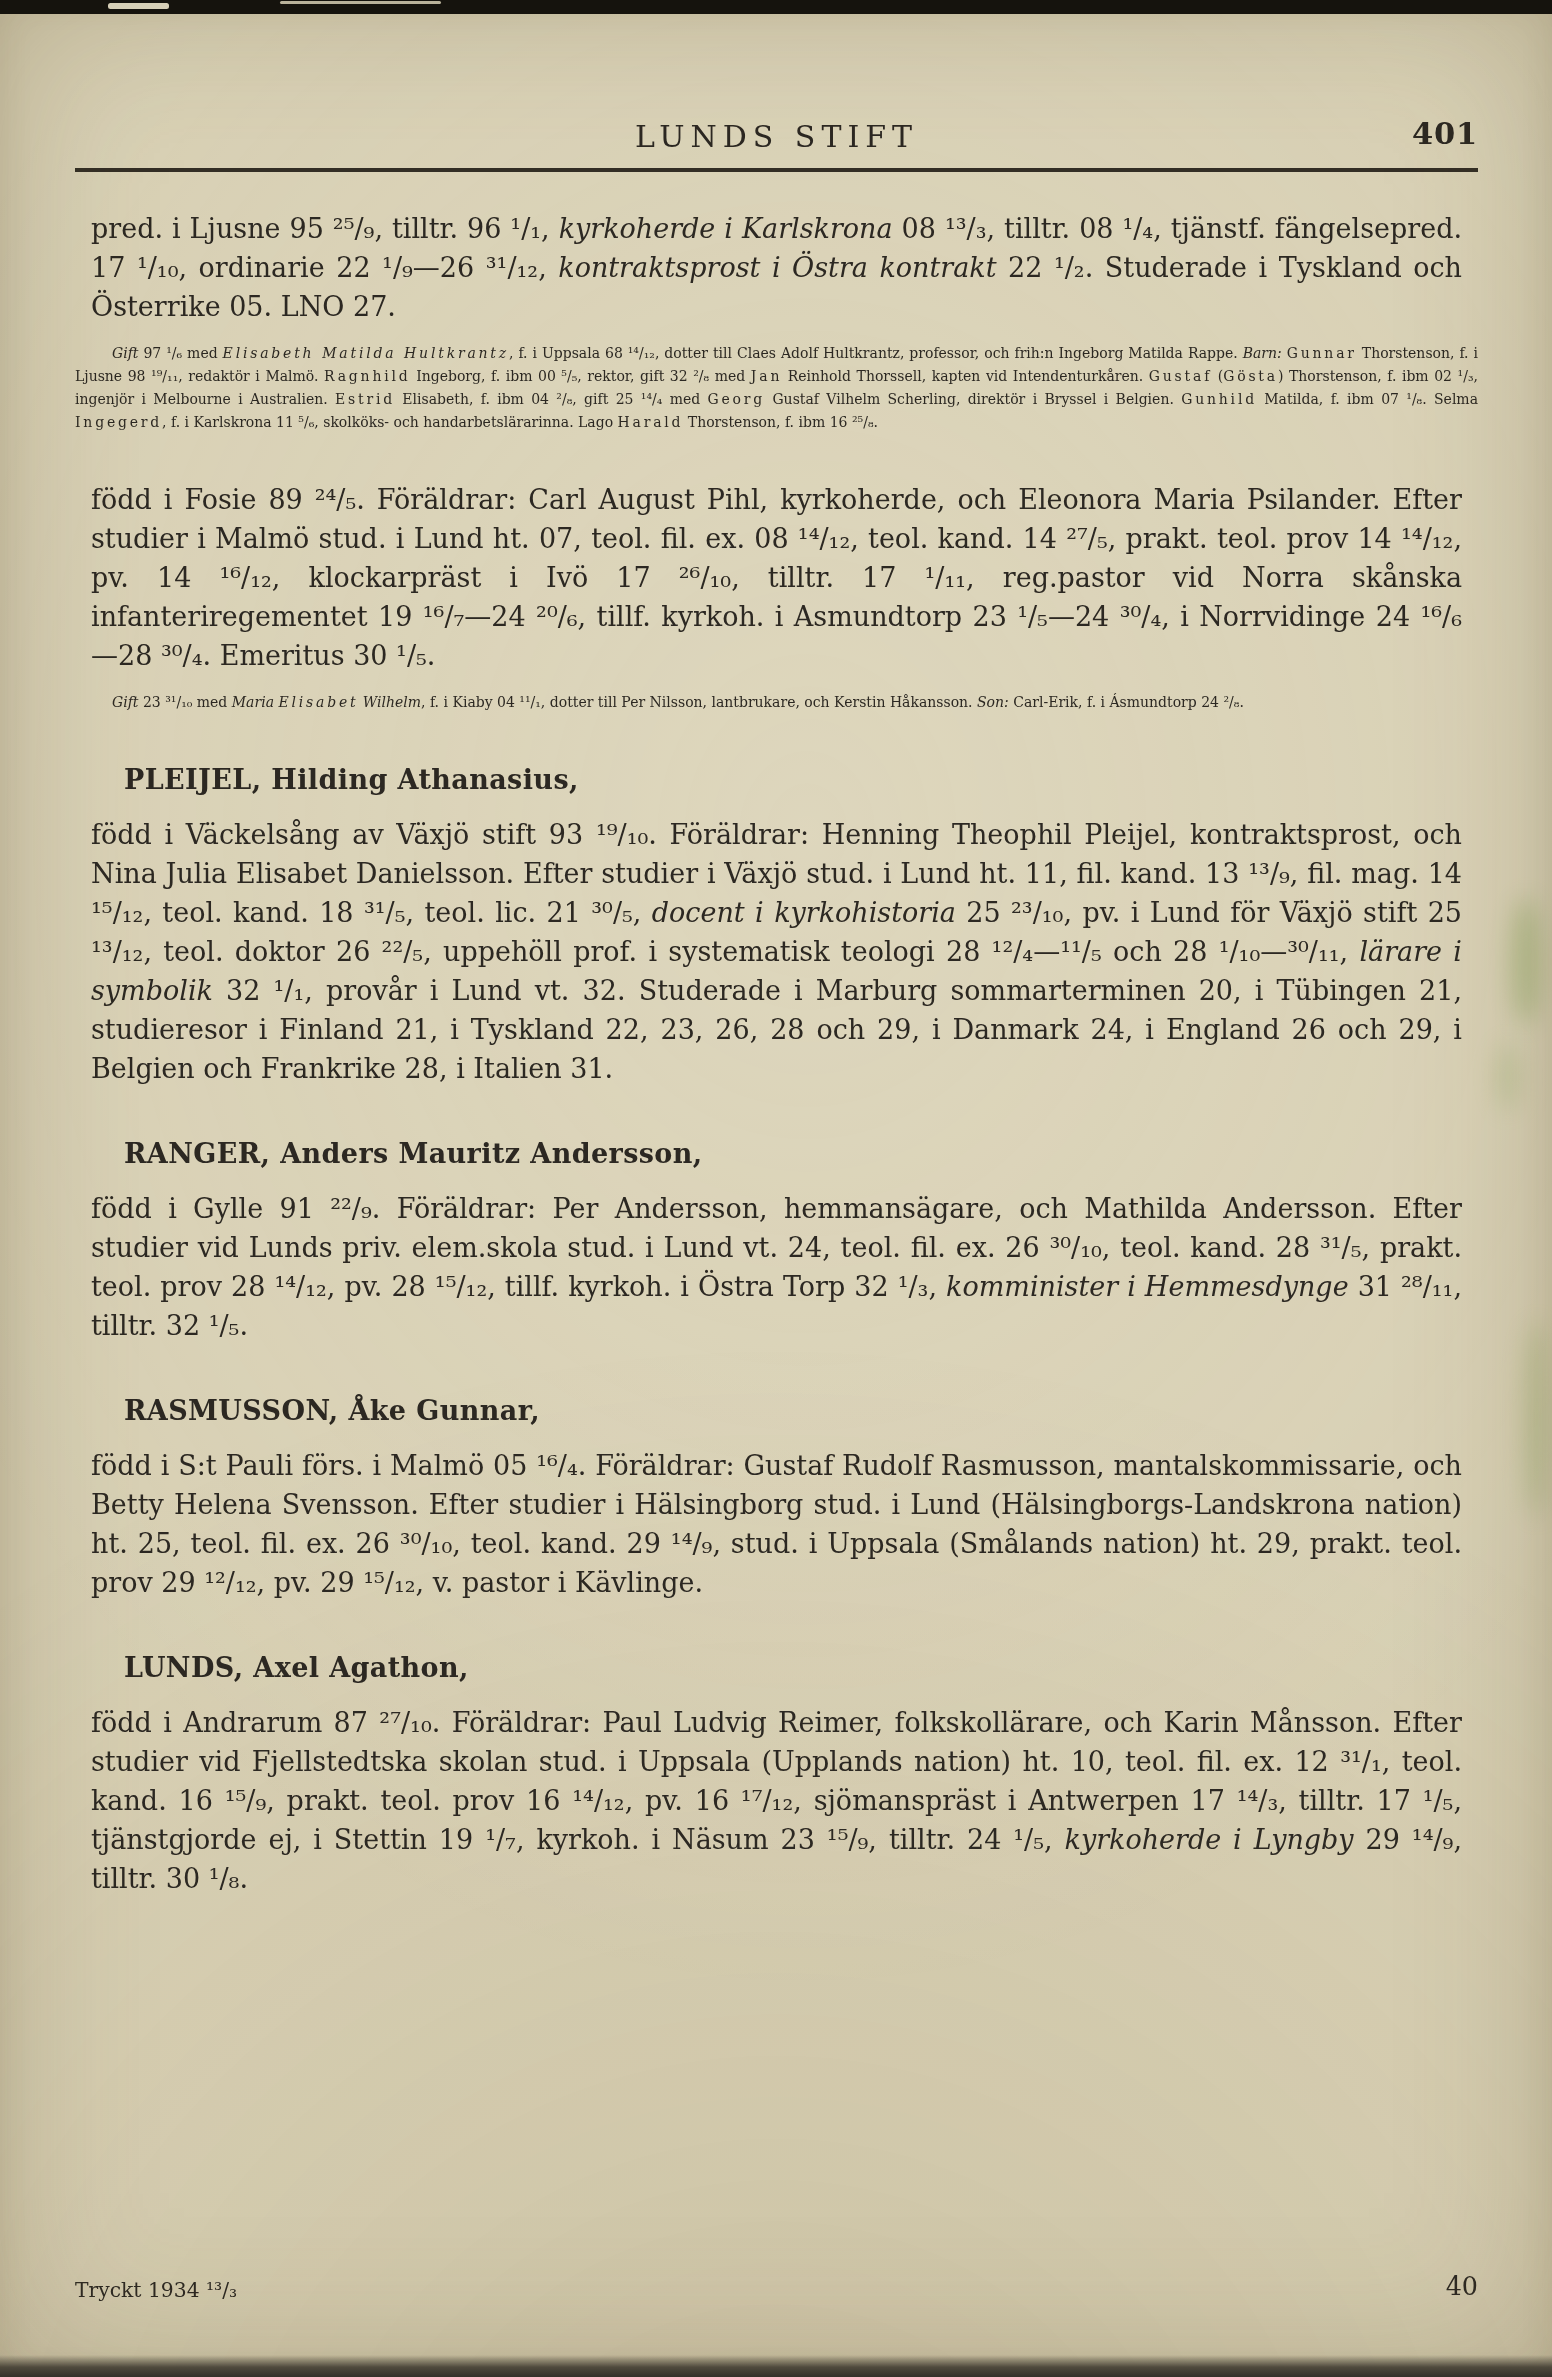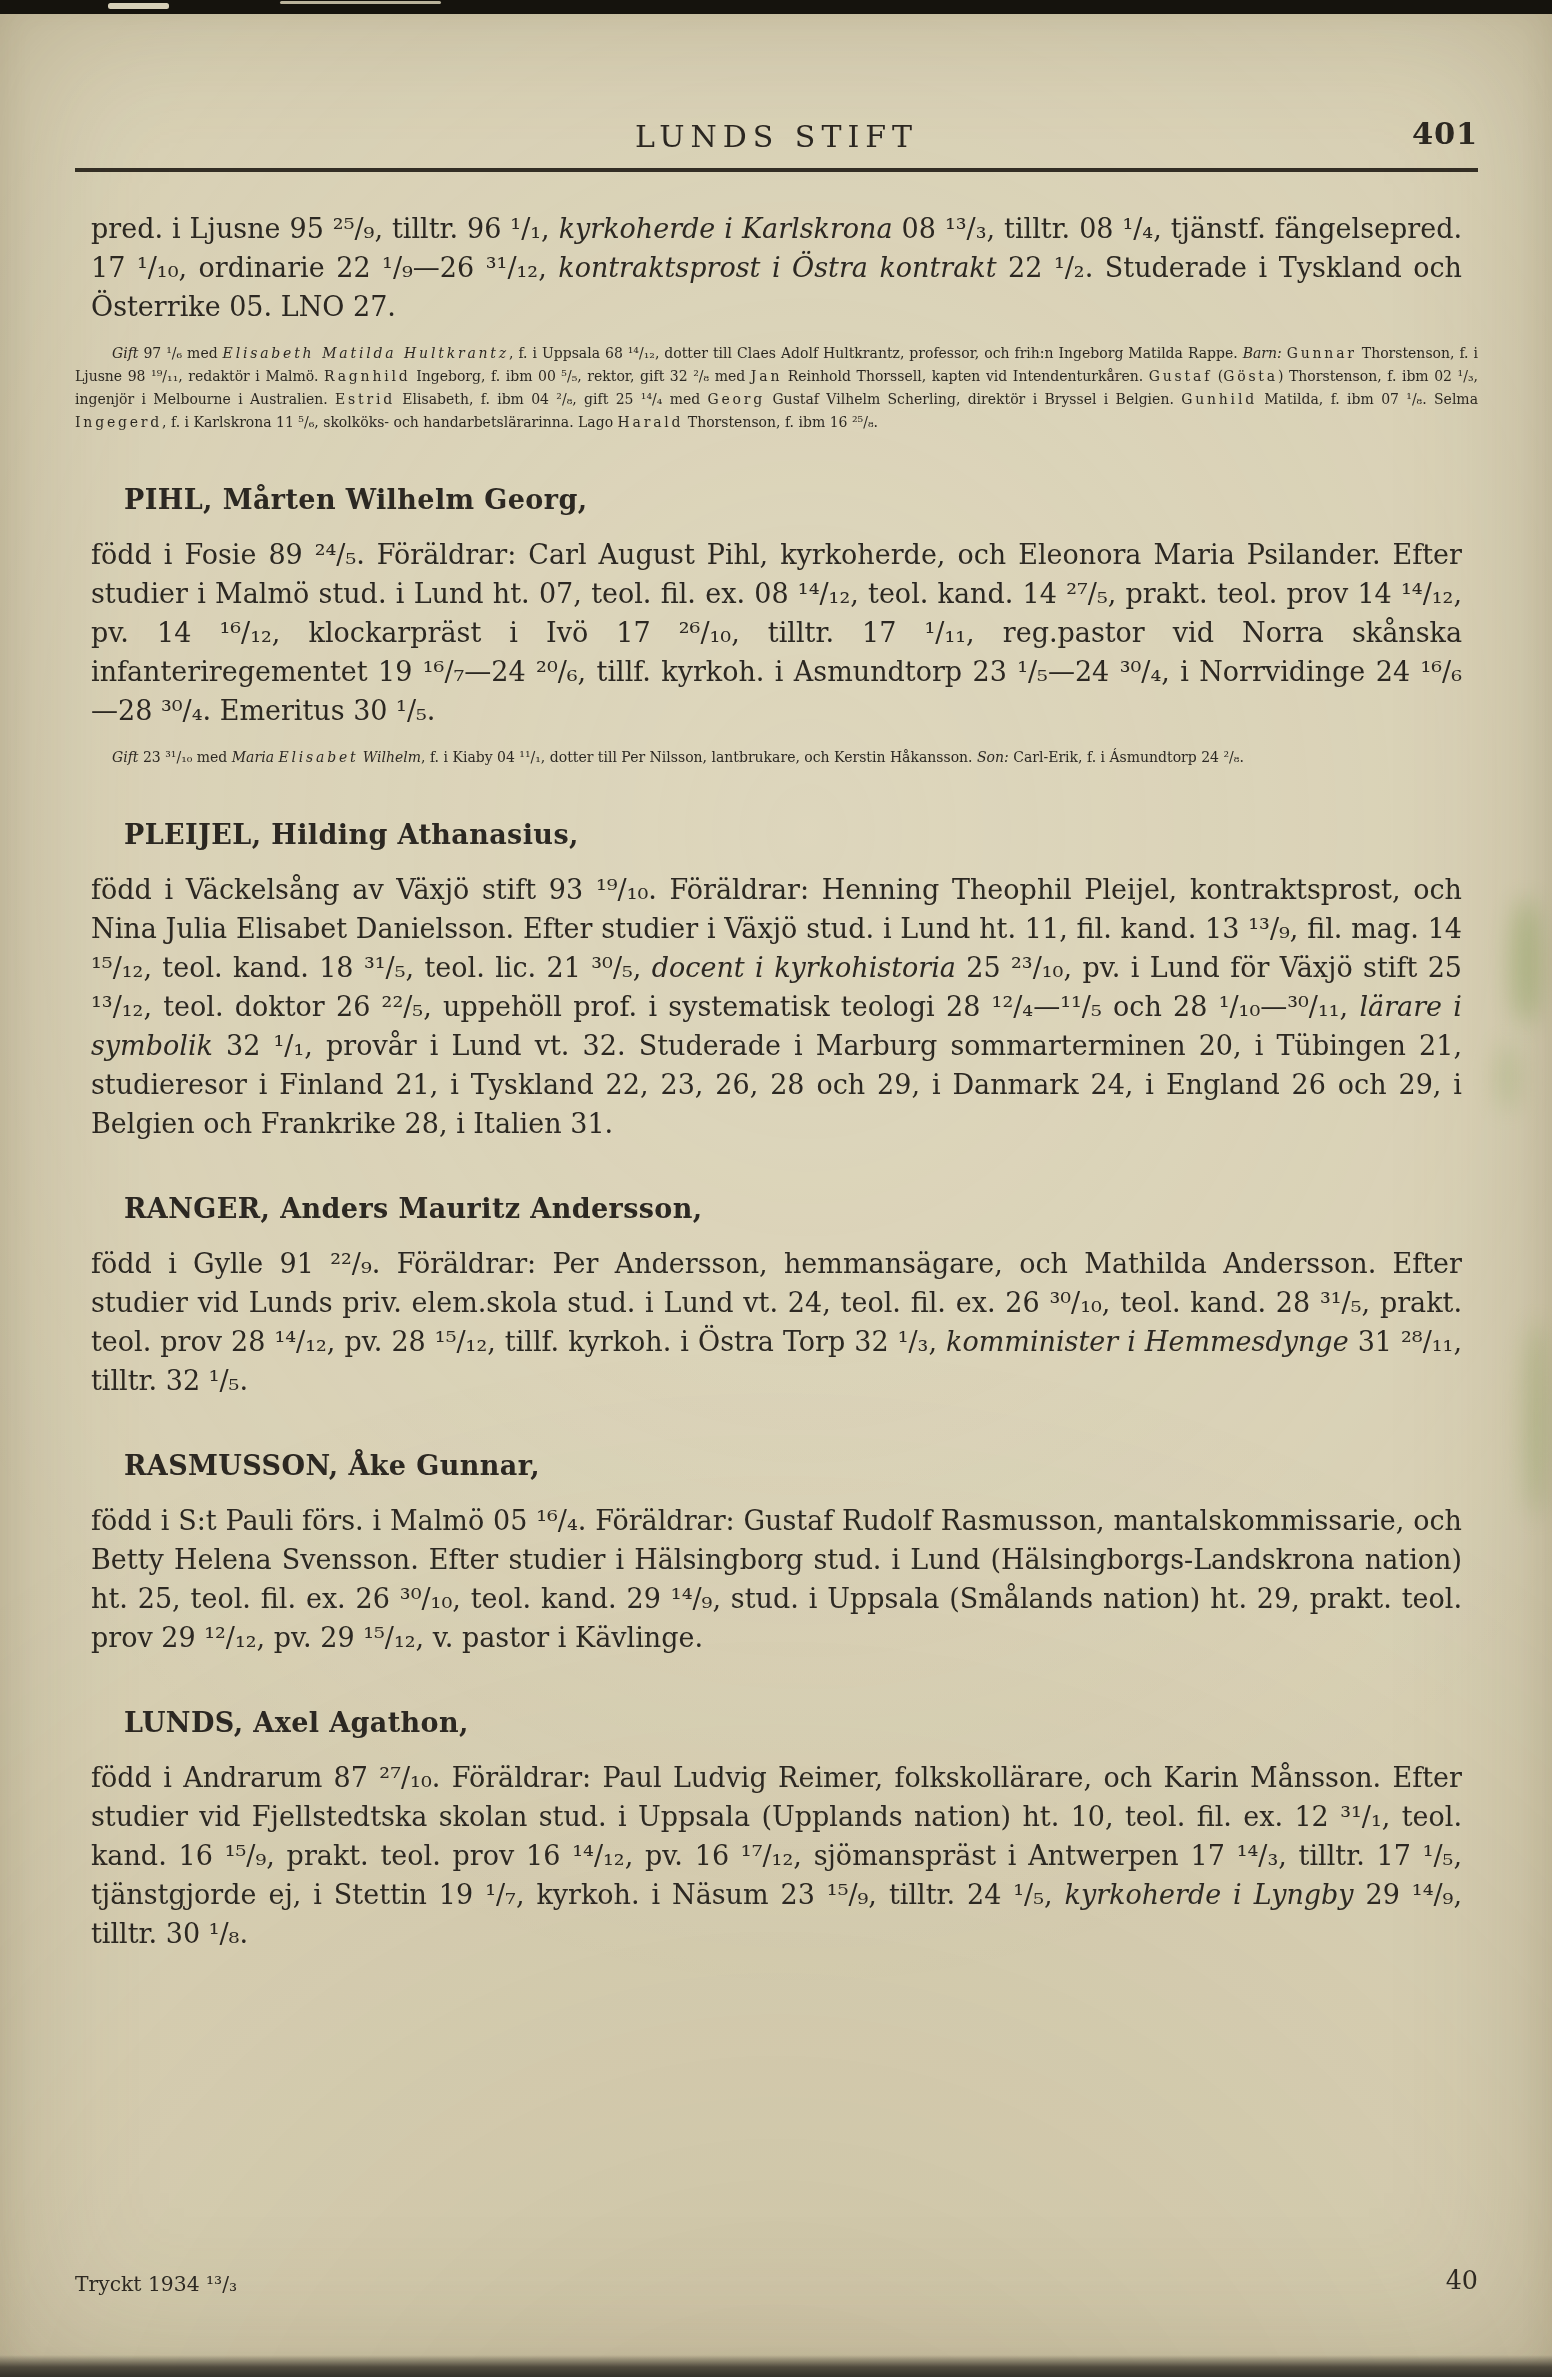--- a/index.html
+++ b/index.html
@@ -37,21 +37,21 @@
   .head-rule { height: 4.2px; background: #332e25; margin-top: 10.2px; }
 
   .entries { margin-top: 37px; }
   .entry { margin-bottom: 46px; }
   .heading { margin: 0; font-size: 27px; line-height: 39px; font-weight: bold; text-indent: 49px; letter-spacing: 0.4px; }
   .body { margin: 16px; font-size: 27px; line-height: 39px; text-align: justify; }
   .family { margin: 8.5px 0 0; font-size: 14px; line-height: 23px; text-align: justify; text-indent: 37px; }
   .it { font-style: italic; }
   .sp { letter-spacing: .2em; }
 
-  .footer { position: absolute; left: 75px; right: 75px; bottom: 81px; z-index: 3; }
+  .footer { position: absolute; left: 75px; right: 75px; bottom: 75px; z-index: 3; }
   .print-note { font-size: 20.3px; }
   .sig { position: absolute; right: 0; top: -6.8px; font-size: 25.4px; }
 </style>
 </head>
 <body>
 
 <div class="edge-top">
   <div class="dash1"></div>
   <div class="dash2"></div>
 </div>
@@ -64,21 +64,20 @@
     <span class="head-title">LUNDS STIFT</span>
     <span class="page-num">401</span>
   </header>
   <div class="head-rule"></div>
   <main class="entries">
       <article class="entry">
         <p class="body"><span>pred. i Ljusne 95 ²⁵/₉, tilltr. 96 ¹/₁, </span><span class="it">kyrkoherde i Karlskrona</span><span> 08 ¹³/₃, tilltr. 08 ¹/₄, tjänstf. fängelsepred. 17 ¹/₁₀, ordinarie 22 ¹/₉—26 ³¹/₁₂, </span><span class="it">kontraktsprost i Östra kontrakt</span><span> 22 ¹/₂. Studerade i Tyskland och Österrike 05. LNO 27.</span></p>
         <p class="family"><span class="it">Gift</span><span> 97 ¹/₆ med </span><span class="it sp">Elisabeth Matilda Hultkrantz</span><span>, f. i Uppsala 68 ¹⁴/₁₂, dotter till Claes Adolf Hultkrantz, professor, och frih:n Ingeborg Matilda Rappe. </span><span class="it">Barn:</span><span> </span><span class="sp">Gunnar</span><span> Thorstenson, f. i Ljusne 98 ¹⁹/₁₁, redaktör i Malmö. </span><span class="sp">Ragnhild</span><span> Ingeborg, f. ibm 00 ⁵/₅, rektor, gift 32 ²/₈ med </span><span class="sp">Jan</span><span> Reinhold Thorssell, kapten vid Intendenturkåren. </span><span class="sp">Gustaf</span><span> (</span><span class="sp">Gösta</span><span>) Thorstenson, f. ibm 02 ¹/₃, ingenjör i Melbourne i Australien. </span><span class="sp">Estrid</span><span> Elisabeth, f. ibm 04 ²/₈, gift 25 ¹⁴/₄ med </span><span class="sp">Georg</span><span> Gustaf Vilhelm Scherling, direktör i Bryssel i Belgien. </span><span class="sp">Gunhild</span><span> Matilda, f. ibm 07 ¹/₈. Selma </span><span class="sp">Ingegerd</span><span>, f. i Karlskrona 11 ⁵/₆, skolköks- och handarbetslärarinna. Lago </span><span class="sp">Harald</span><span> Thorstenson, f. ibm 16 ²⁵/₈.</span></p>
       </article>
       <article class="entry">
-        <h2 class="heading">PIHL, Mårten Wilhelm Georg,</h2>
         <p class="body"><span>född i Fosie 89 ²⁴/₅. Föräldrar: Carl August Pihl, kyrkoherde, och Eleonora Maria Psilander. Efter studier i Malmö stud. i Lund ht. 07, teol. fil. ex. 08 ¹⁴/₁₂, teol. kand. 14 ²⁷/₅, prakt. teol. prov 14 ¹⁴/₁₂, pv. 14 ¹⁶/₁₂, klockarpräst i Ivö 17 ²⁶/₁₀, tilltr. 17 ¹/₁₁, reg.pastor vid Norra skånska infanteriregementet 19 ¹⁶/₇—24 ²⁰/₆, tillf. kyrkoh. i Asmundtorp 23 ¹/₅—24 ³⁰/₄, i Norrvidinge 24 ¹⁶/₆—28 ³⁰/₄. Emeritus 30 ¹/₅.</span></p>
         <p class="family"><span class="it">Gift</span><span> 23 ³¹/₁₀ med </span><span class="it">Maria </span><span class="it sp">Elisabet</span><span class="it"> Wilhelm</span><span>, f. i Kiaby 04 ¹¹/₁, dotter till Per Nilsson, lantbrukare, och Kerstin Håkansson. </span><span class="it">Son:</span><span> Carl-Erik, f. i Ásmundtorp 24 ²/₈.</span></p>
       </article>
       <article class="entry">
         <h2 class="heading">PLEIJEL, Hilding Athanasius,</h2>
         <p class="body"><span>född i Väckelsång av Växjö stift 93 ¹⁹/₁₀. Föräldrar: Henning Theophil Pleijel, kontraktsprost, och Nina Julia Elisabet Danielsson. Efter studier i Växjö stud. i Lund ht. 11, fil. kand. 13 ¹³/₉, fil. mag. 14 ¹⁵/₁₂, teol. kand. 18 ³¹/₅, teol. lic. 21 ³⁰/₅, </span><span class="it">docent i kyrkohistoria</span><span> 25 ²³/₁₀, pv. i Lund för Växjö stift 25 ¹³/₁₂, teol. doktor 26 ²²/₅, uppehöll prof. i systematisk teologi 28 ¹²/₄—¹¹/₅ och 28 ¹/₁₀—³⁰/₁₁, </span><span class="it">lärare i symbolik</span><span> 32 ¹/₁, provår i Lund vt. 32. Studerade i Marburg sommarterminen 20, i Tübingen 21, studieresor i Finland 21, i Tyskland 22, 23, 26, 28 och 29, i Danmark 24, i England 26 och 29, i Belgien och Frankrike 28, i Italien 31.</span></p>
       </article>
       <article class="entry">
         <h2 class="heading">RANGER, Anders Mauritz Andersson,</h2>
         <p class="body"><span>född i Gylle 91 ²²/₉. Föräldrar: Per Andersson, hemmansägare, och Mathilda Andersson. Efter studier vid Lunds priv. elem.skola stud. i Lund vt. 24, teol. fil. ex. 26 ³⁰/₁₀, teol. kand. 28 ³¹/₅, prakt. teol. prov 28 ¹⁴/₁₂, pv. 28 ¹⁵/₁₂, tillf. kyrkoh. i Östra Torp 32 ¹/₃, </span><span class="it">komminister i Hemmesdynge</span><span> 31 ²⁸/₁₁, tilltr. 32 ¹/₅.</span></p>

